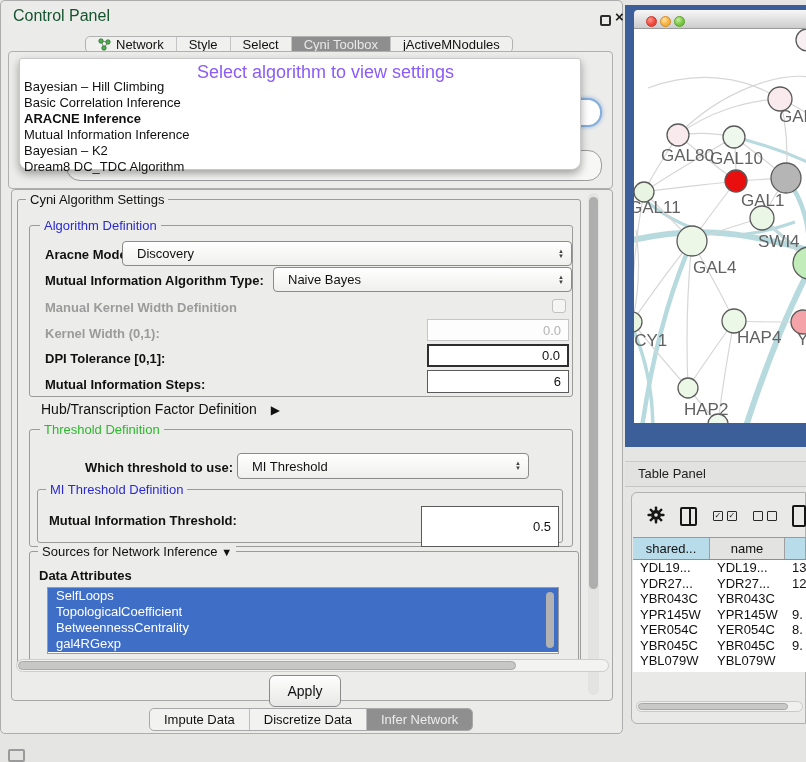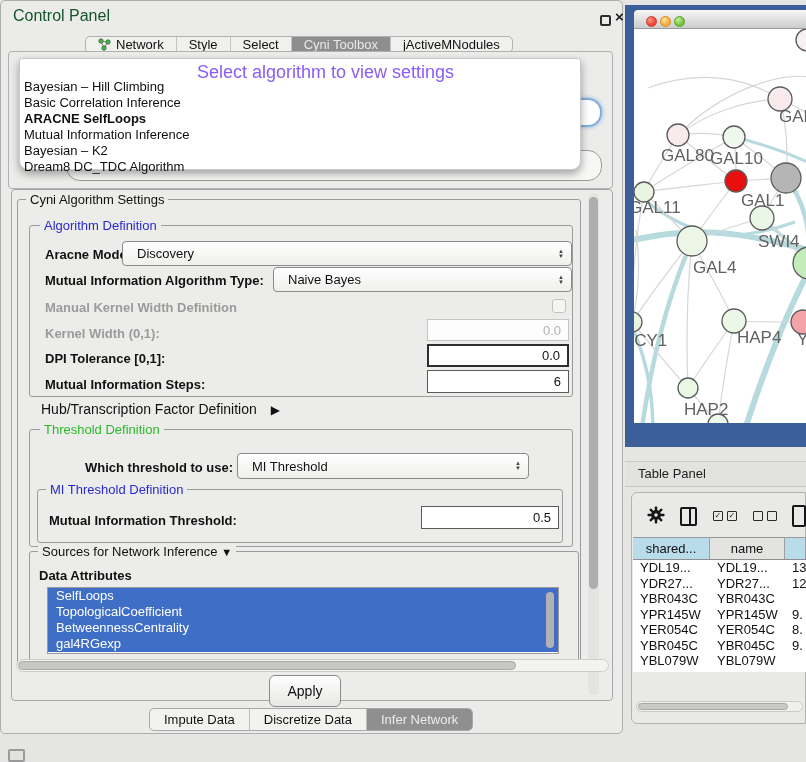--- a/index.html
+++ b/index.html
@@ -175,21 +175,21 @@
 
   <div class="abs top-section"></div>
   <div class="abs combo-ghost1"></div>
   <div class="abs combo-ghost2"></div>
 
   <div class="abs dropdown">
     <div class="dd-placeholder">Select algorithm to view settings</div>
     <div class="dd-items" id="algo-items">
         <div class="dd-item">Bayesian – Hill Climbing</div>
         <div class="dd-item">Basic Correlation Inference</div>
-        <div class="dd-item bold">ARACNE SelfLoops</div>
+        <div class="dd-item bold">ARACNE Inference</div>
         <div class="dd-item">Mutual Information Inference</div>
         <div class="dd-item">Bayesian – K2</div>
         <div class="dd-item">Dream8 DC_TDC Algorithm</div>
       </div>
   </div>
 
   <div class="abs settings"></div>
   <div class="abs vtrack"></div>
   <div class="abs vthumb"></div>
 
@@ -245,21 +245,21 @@
     <span class="spin">
         <span>▲</span>
         <span>▼</span>
       </span>
   </div>
 
   <div class="fs" style="left:36px; top:488px; width:526px; height:54px;">
     <span class="legend blue" style="left:8px;">MI Threshold Definition</span>
   </div>
   <div class="lbl" style="left:48px; top:512px;">Mutual Information Threshold:</div>
-  <div class="field f-norm" style="left:420px; top:505px; width:138px; height:23px;">0.5</div>
+  <div class="field f-norm" style="left:420px; top:505px; width:138px; height:41px;">0.5</div>
 
   <div class="fs" style="left:28px; top:550px; width:550px; height:116px;">
     <span class="legend" style="left:8px; color:#111;">
       <span>Sources for Network Inference</span>
       <span style="font-size:11px;">▼</span>
     </span>
   </div>
   <div class="lbl" style="left:38px; top:567px;">Data Attributes</div>
   <div class="attr-list">
     <div id="attr-items">

